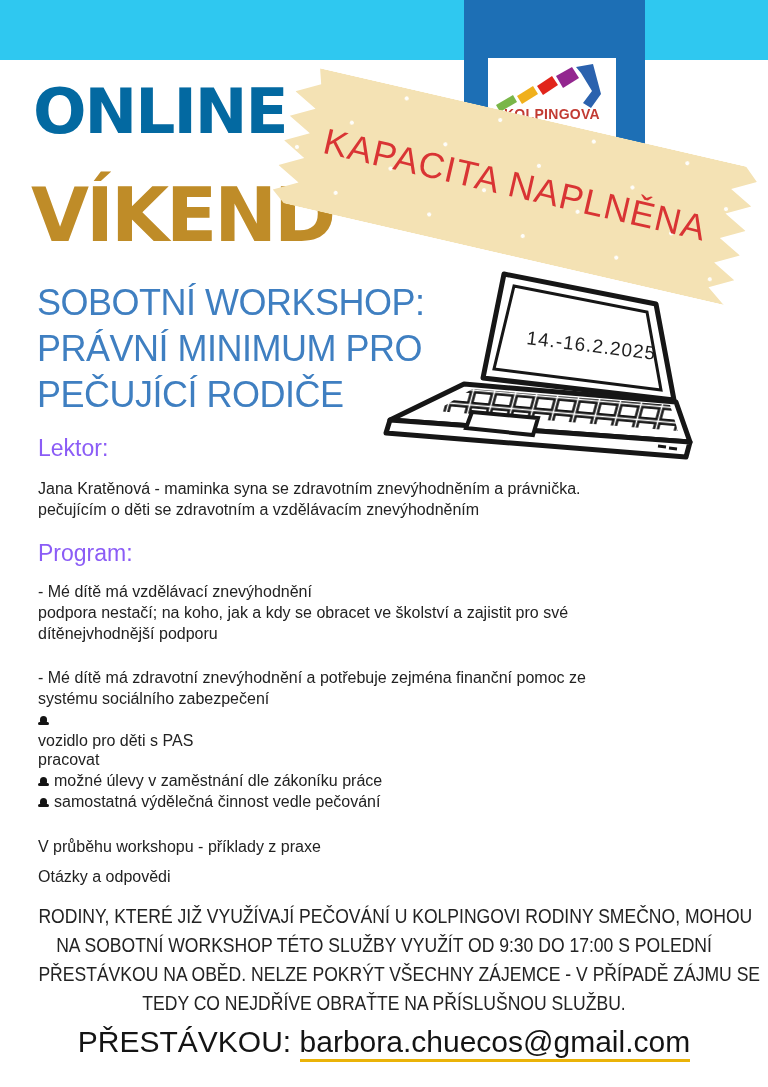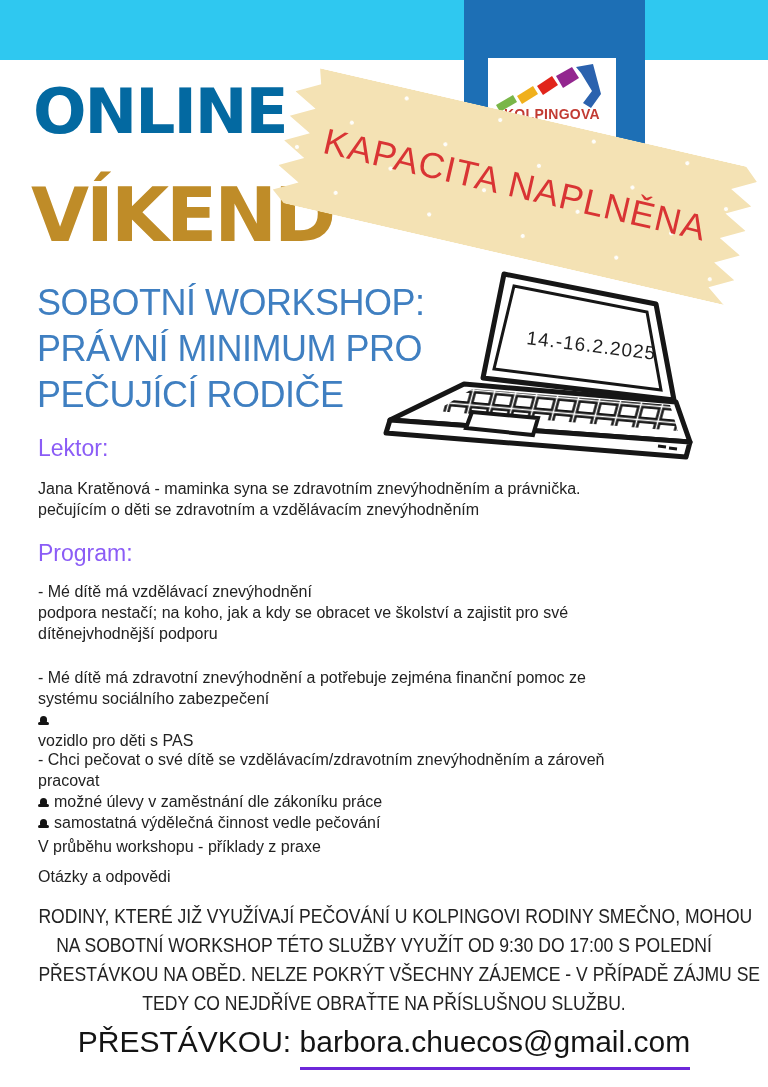--- a/index.html
+++ b/index.html
@@ -49,21 +49,21 @@
   .hat::before{content:"";position:absolute;left:2px;top:0;width:7px;height:6px;background:#141414;
     border-radius:4px 4px 1px 1px;}
   .hat::after{content:"";position:absolute;left:0;bottom:0;width:11px;height:3px;background:#141414;
     border-radius:2px;}
   
   .footer-note{position:absolute;left:0;top:902px;width:768px;text-align:center;z-index:2;
     font-size:19.5px;line-height:29px;color:#232323;transform:scaleX(.9);transform-origin:center;}
   .footer-note div{white-space:nowrap;}
   .signup{position:absolute;left:0;top:1025px;width:768px;text-align:center;z-index:2;
     font-size:30px;color:#141414;white-space:nowrap;}
-  .signup a{color:#141414;text-decoration:none;border-bottom:3px solid #6d28d9;padding-bottom:9px;cursor:pointer;}
+  .signup a{color:#141414;text-decoration:none;border-bottom:3px solid #eab308;padding-bottom:1px;cursor:pointer;}
 </style>
 </head>
 <body>
 
 <div class="poster">
 
   <div class="topbar"></div>
 
   <div class="ribbon">
     <div class="logo-card">
@@ -128,21 +128,20 @@
   </div>
 
   <div class="body-lines" style="top:667px;">
     <div>- Mé dítě má zdravotní znevýhodnění a potřebuje zejména finanční pomoc ze</div>
     <div>systému sociálního zabezpečení</div>
     <div><span class="hat"></span></div>
     <div>vozidlo pro děti s PAS</div>
   </div>
 
   <div class="body-lines" style="top:749px;">
-    <div>- Chci pečovat o své dítě se vzdělávacím/zdravotním znevýhodněním a zároveň</div>
     <div>pracovat</div>
     <div><span class="hat"></span><span>možné úlevy v zaměstnání dle zákoníku práce</span></div>
     <div><span class="hat"></span><span>samostatná výdělečná činnost vedle pečování</span></div>
   </div>
 
   <div class="body-lines" style="top:836px;">V průběhu workshopu - příklady z praxe</div>
   <div class="body-lines" style="top:866px;">Otázky a odpovědi</div>
 
   <div class="footer-note">
     <div>RODINY, KTERÉ JIŽ VYUŽÍVAJÍ PEČOVÁNÍ U KOLPINGOVI RODINY SMEČNO, MOHOU</div>

